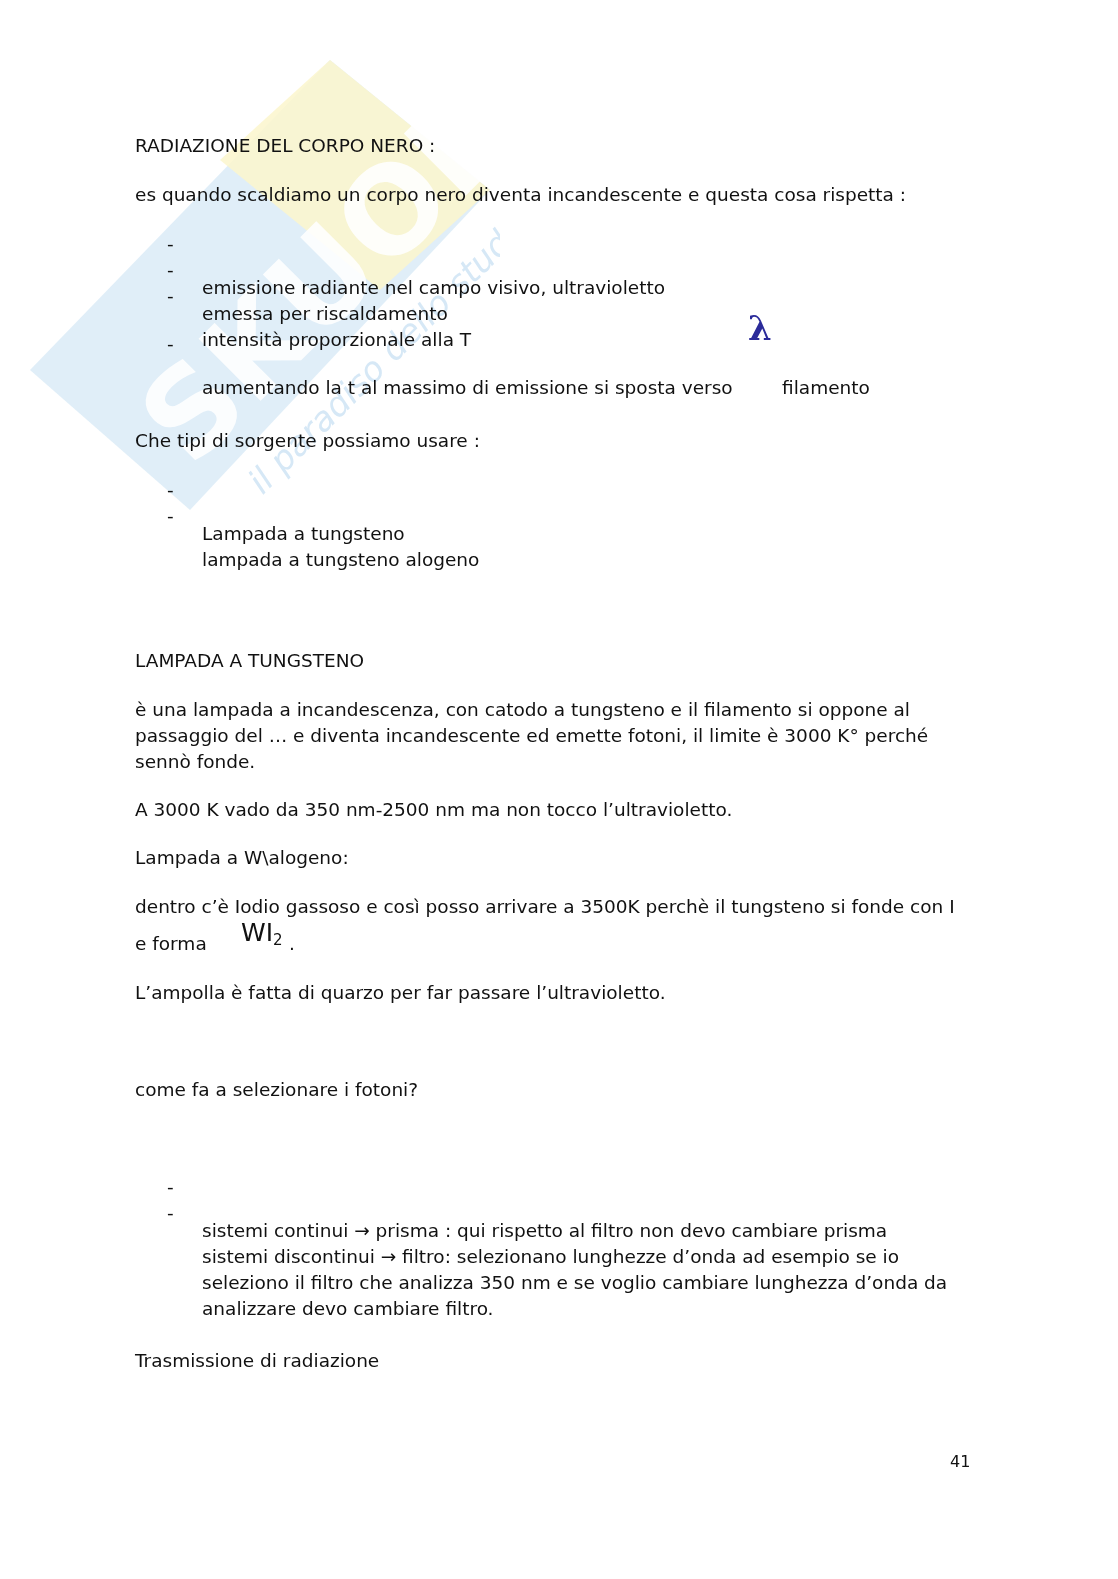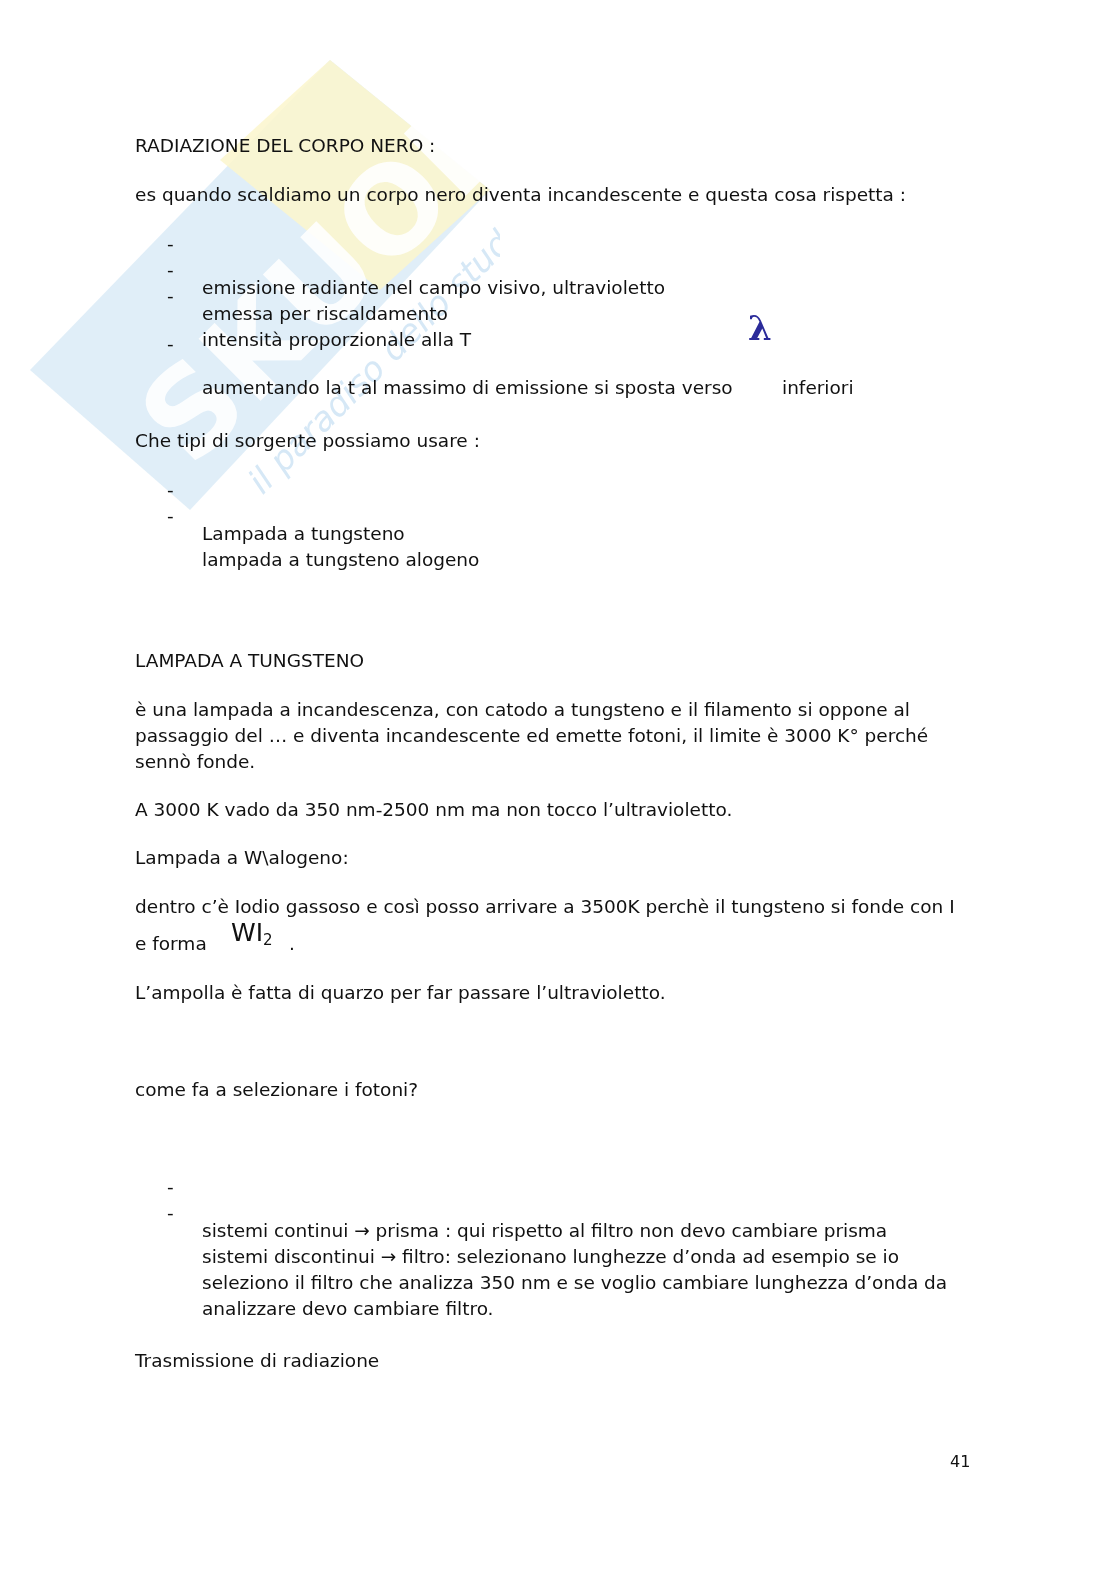--- a/index.html
+++ b/index.html
@@ -6,21 +6,21 @@
   body { width: 1118px; height: 1579px; position: relative; overflow: hidden;
          font-family: "DejaVu Sans", "Liberation Sans", sans-serif; color: #111; }
   .page { position: absolute; left: 0; top: 0; width: 1118px; height: 1579px; }
   .watermark { position: absolute; left: 20px; top: 40px; width: 480px; height: 480px;
                pointer-events: none; opacity: 1; }
   .line { position: absolute; left: 135px; font-size: 18.5px; white-space: nowrap; line-height: 26px; }
   .bullet { position: absolute; left: 167px; font-size: 18.5px; line-height: 26px; }
   .btext { position: absolute; left: 202px; font-size: 18.5px; line-height: 26px; white-space: nowrap; margin-top: 44px; }
   .lambda { color: #2b2b9a; font-family: "DejaVu Serif", serif; font-size: 34px; font-weight: bold;
             position: absolute; left: 748px; top: 308px; line-height: 40px; }
-  .wi { position: absolute; left: 231px; top: 918px; font-size: 25px; line-height: 30px; font-family: "DejaVu Sans", sans-serif; text-align: right; }
+  .wi { position: absolute; left: 241px; top: 918px; font-size: 25px; line-height: 30px; font-family: "DejaVu Sans", sans-serif; text-align: right; }
   .wi sub { font-size: 15px; vertical-align: -4px; }
   .pagenum { position: absolute; left: 950px; top: 1452px; font-size: 16px; }
 </style>
 </head>
 <body>
 
 <div class="page">
 
   <svg class="watermark" viewBox="0 0 480 480">
     <polygon points="10,330 310,20 470,150 170,470" fill="#d6e8f6" opacity="0.75"></polygon>
@@ -35,21 +35,21 @@
   <div class="bullet" style="top:231px">-</div>
   <div class="btext" style="top:231px">emissione radiante nel campo visivo, ultravioletto</div>
   <div class="bullet" style="top:257px">-</div>
   <div class="btext" style="top:257px">emessa per riscaldamento</div>
   <div class="bullet" style="top:283px">-</div>
   <div class="btext" style="top:283px">intensità proporzionale alla T</div>
 
   <div class="bullet" style="top:331px">-</div>
   <div class="btext" style="top:331px">aumentando la t al massimo di emissione si sposta verso</div>
   <div class="lambda">λ</div>
-  <div class="btext" style="top:331px; left:782px">inferiori</div>
+  <div class="btext" style="top:331px; left:782px">filamento</div>
 
   <div class="line" style="top:428px">Che tipi di sorgente possiamo usare :</div>
   <div class="bullet" style="top:477px">-</div>
   <div class="btext" style="top:477px">Lampada a tungsteno</div>
   <div class="bullet" style="top:503px">-</div>
   <div class="btext" style="top:503px">lampada a tungsteno alogeno</div>
 
   <div class="line" style="top:648px">LAMPADA A TUNGSTENO</div>
   <div class="line" style="top:697px">è una lampada a incandescenza, con catodo a tungsteno e il filamento si oppone al</div>
   <div class="line" style="top:723px">passaggio del … e diventa incandescente ed emette fotoni, il limite è 3000 K° perché</div>

